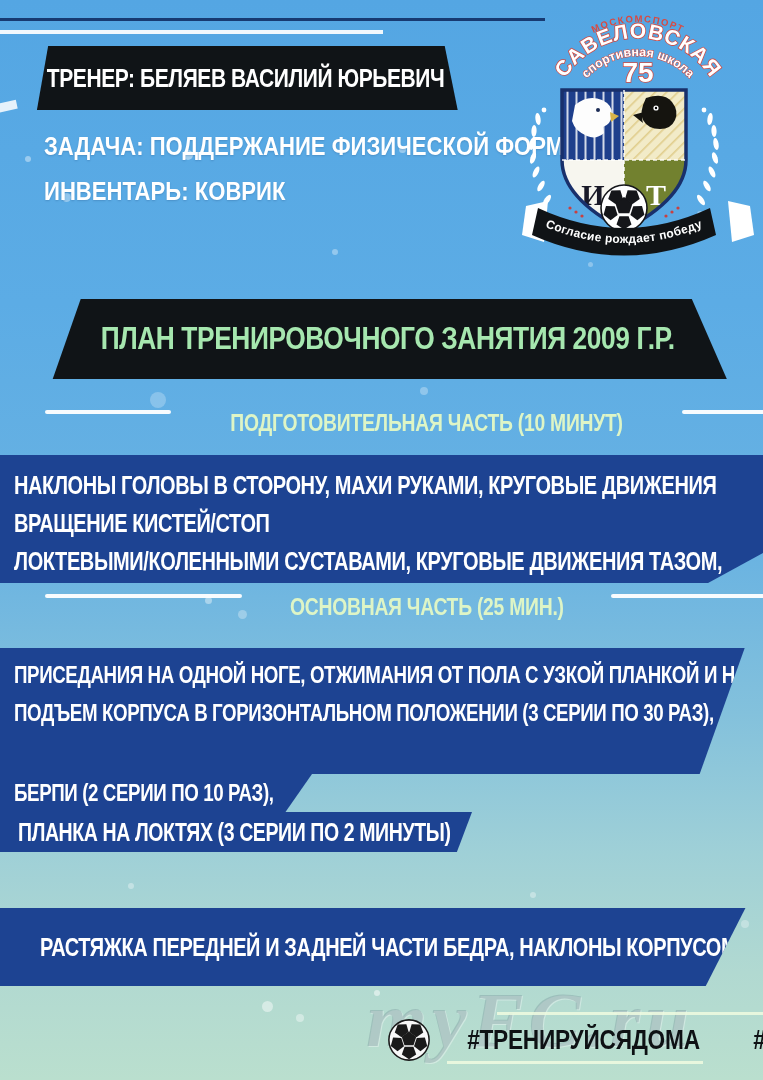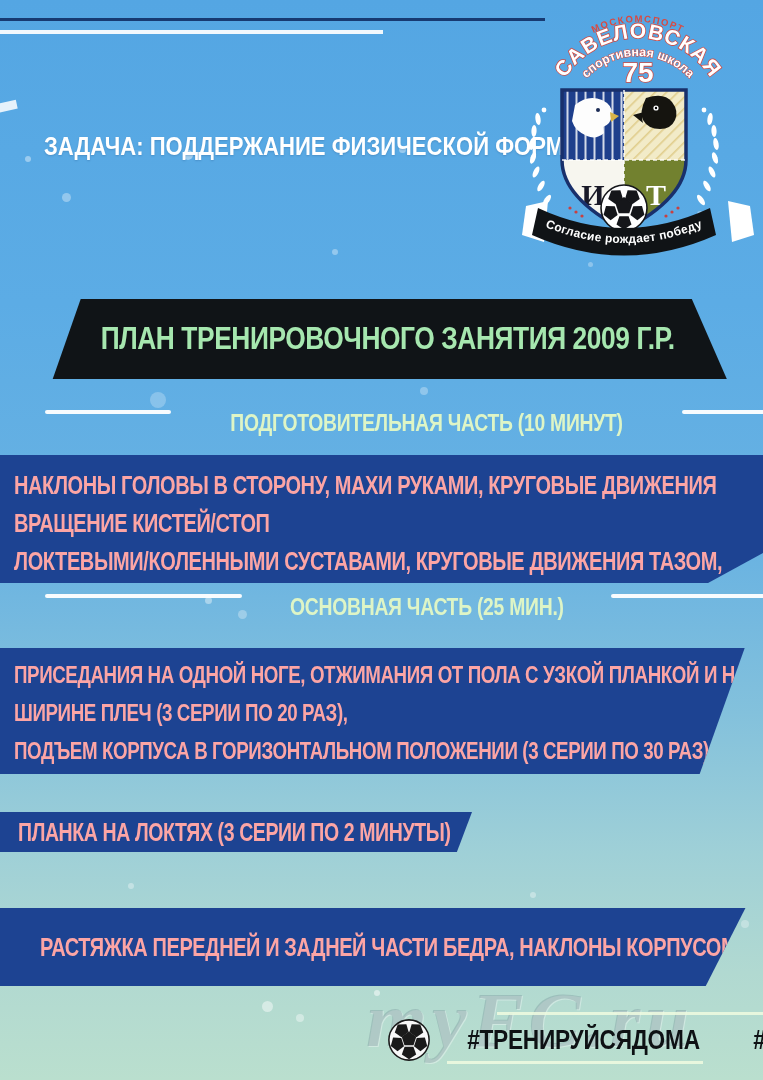--- a/index.html
+++ b/index.html
@@ -27,21 +27,21 @@
     clip-path:polygon(6.1% 0,93.4% 0,98.4% 100%,2.1% 100%);display:flex;align-items:center;justify-content:center;}
   .title-banner .txt{color:#a6e7af;font-size:31px;letter-spacing:-.5px;}
 
   .section-header{position:absolute;left:0;width:763px;height:36px;display:flex;align-items:flex-start;gap:22px;margin-left:45px;}
   .hline{flex:1;height:4px;background:rgba(255,255,255,.95);border-radius:2px;}
   .htext{color:#def5c6;font-size:23px;letter-spacing:-.3px;}
   .hdr-prep{top:410px;}
   .hdr-main{top:594px;}
   .hdr-final{top:852px;}
 
-  .navy{position:absolute;left:0;background:#1d4392;color:#fca5a5;box-sizing:border-box;}
+  .navy{position:absolute;left:0;background:#1d4392;color:#ffffff;box-sizing:border-box;}
   .bl{height:38px;line-height:38px;font-size:25px;padding-left:14px;letter-spacing:-.5px;}
   .block1{top:455px;width:763px;height:128px;padding-top:11px;
     clip-path:polygon(0 0,100% 0,100% 76.5%,92.8% 100%,0 100%);}
   .block2{top:648px;width:763px;height:126px;padding-top:8px;
     clip-path:polygon(0 0,97.6% 0,91.7% 100%,0 100%);}
   .block2 .bl{font-size:24px;}
   .strip1{top:774px;width:312px;height:38px;line-height:38px;font-size:24px;padding-left:14px;letter-spacing:-.5px;
     clip-path:polygon(0 0,100% 0,91.5% 100%,0 100%);}
   .strip2{top:812px;width:472px;height:40px;line-height:40px;font-size:25px;padding-left:18px;letter-spacing:-.5px;
     clip-path:polygon(0 0,100% 0,96.8% 100%,0 100%);}
@@ -83,23 +83,27 @@
     <div class="dot" style="left:695px;top:957px;width:6px;height:6px;opacity:.3"></div>
     <div class="dot" style="left:262px;top:1001px;width:11px;height:11px;opacity:.45"></div>
     <div class="dot" style="left:296px;top:1014px;width:8px;height:8px;opacity:.4"></div>
     <div class="dot" style="left:374px;top:990px;width:6px;height:6px;opacity:.5"></div>
   </div>
 
   <div class="topline-navy"></div>
   <div class="topline-white"></div>
   <div class="left-wedge"></div>
 
+  <div class="trainer-banner">
+    <span class="txt cond">ТРЕНЕР: БЕЛЯЕВ ВАСИЛИЙ ЮРЬЕВИЧ</span>
+  </div>
 
   <div class="info">
     <div class="iline"><span class="cond-l" style="transform:scaleX(.85)">ЗАДАЧА: ПОДДЕРЖАНИЕ ФИЗИЧЕСКОЙ ФОРМЫ</span></div>
+    <div class="iline"><span class="cond-l" style="transform:scaleX(.85)">ИНВЕНТАРЬ: КОВРИК</span></div>
   </div>
 
   <svg class="crest" viewBox="0 0 240 268">
     <defs>
       <path id="arcOrg" d="M25,115 A95,95 0 0 1 215,115" fill="none"></path>
       <path id="arcName" d="M34,122 A86,86 0 0 1 206,122" fill="none"></path>
       <path id="arcSub" d="M50,124 A70,70 0 0 1 190,124" fill="none"></path>
       <path id="arcMotto" d="M25,224 Q106,258 187,224" fill="none"></path>
       <pattern id="vstr" width="9" height="9" patternUnits="userSpaceOnUse">
         <rect width="9" height="9" fill="#1e3f8c"></rect>
@@ -228,22 +232,24 @@
     <div class="bl"><span class="cond-l">ЛОКТЕВЫМИ/КОЛЕННЫМИ СУСТАВАМИ, КРУГОВЫЕ ДВИЖЕНИЯ ТАЗОМ,</span></div>
   </div>
 
   <div class="section-header hdr-main">
     <div class="hline"></div>
     <span class="htext cond">ОСНОВНАЯ ЧАСТЬ (25 МИН.)</span>
     <div class="hline"></div>
   </div>
   <div class="navy block2">
     <div class="bl"><span class="cond-l" style="transform:scaleX(.78)">ПРИСЕДАНИЯ НА ОДНОЙ НОГЕ, ОТЖИМАНИЯ ОТ ПОЛА С УЗКОЙ ПЛАНКОЙ И НА</span></div>
-    <div class="bl"><span class="cond-l" style="transform:scaleX(.78)">ШИРИНЕ ПЛЕЧ (3 СЕРИИ ПО 20 РАЗ),</span></div>
     <div class="bl"><span class="cond-l" style="transform:scaleX(.78)">ПОДЪЕМ КОРПУСА В ГОРИЗОНТАЛЬНОМ ПОЛОЖЕНИИ (3 СЕРИИ ПО 30 РАЗ),</span></div>
+  </div>
+  <div class="navy strip1">
+    <span class="cond-l" style="transform:scaleX(.78)">БЕРПИ (2 СЕРИИ ПО 10 РАЗ),</span>
   </div>
   <div class="navy strip2">
     <span class="cond-l" style="transform:scaleX(.78)">ПЛАНКА НА ЛОКТЯХ (3 СЕРИИ ПО 2 МИНУТЫ)</span>
   </div>
 
   <div class="navy finalblock">
     <span class="cond-l">РАСТЯЖКА ПЕРЕДНЕЙ И ЗАДНЕЙ ЧАСТИ БЕДРА, НАКЛОНЫ КОРПУСОМ</span>
   </div>
 
   <div class="watermark">myFC.ru</div>

